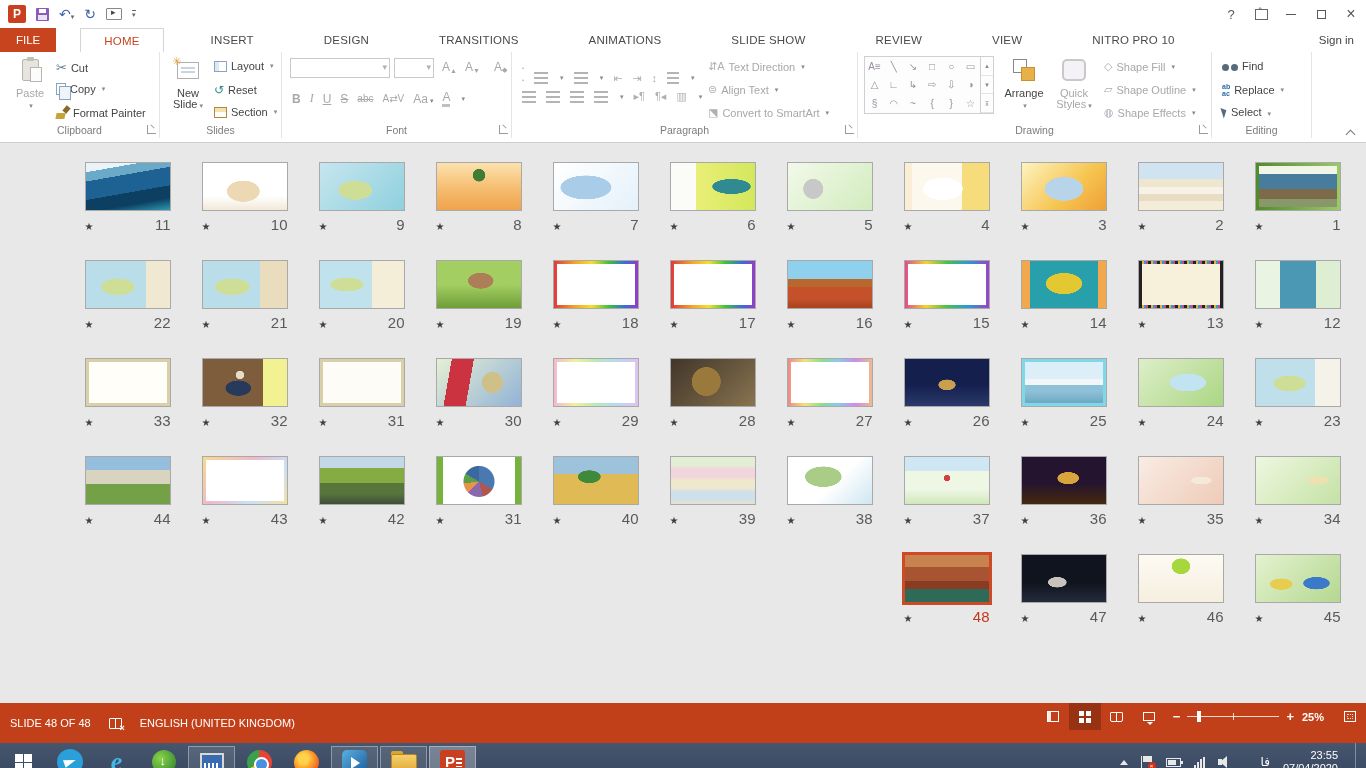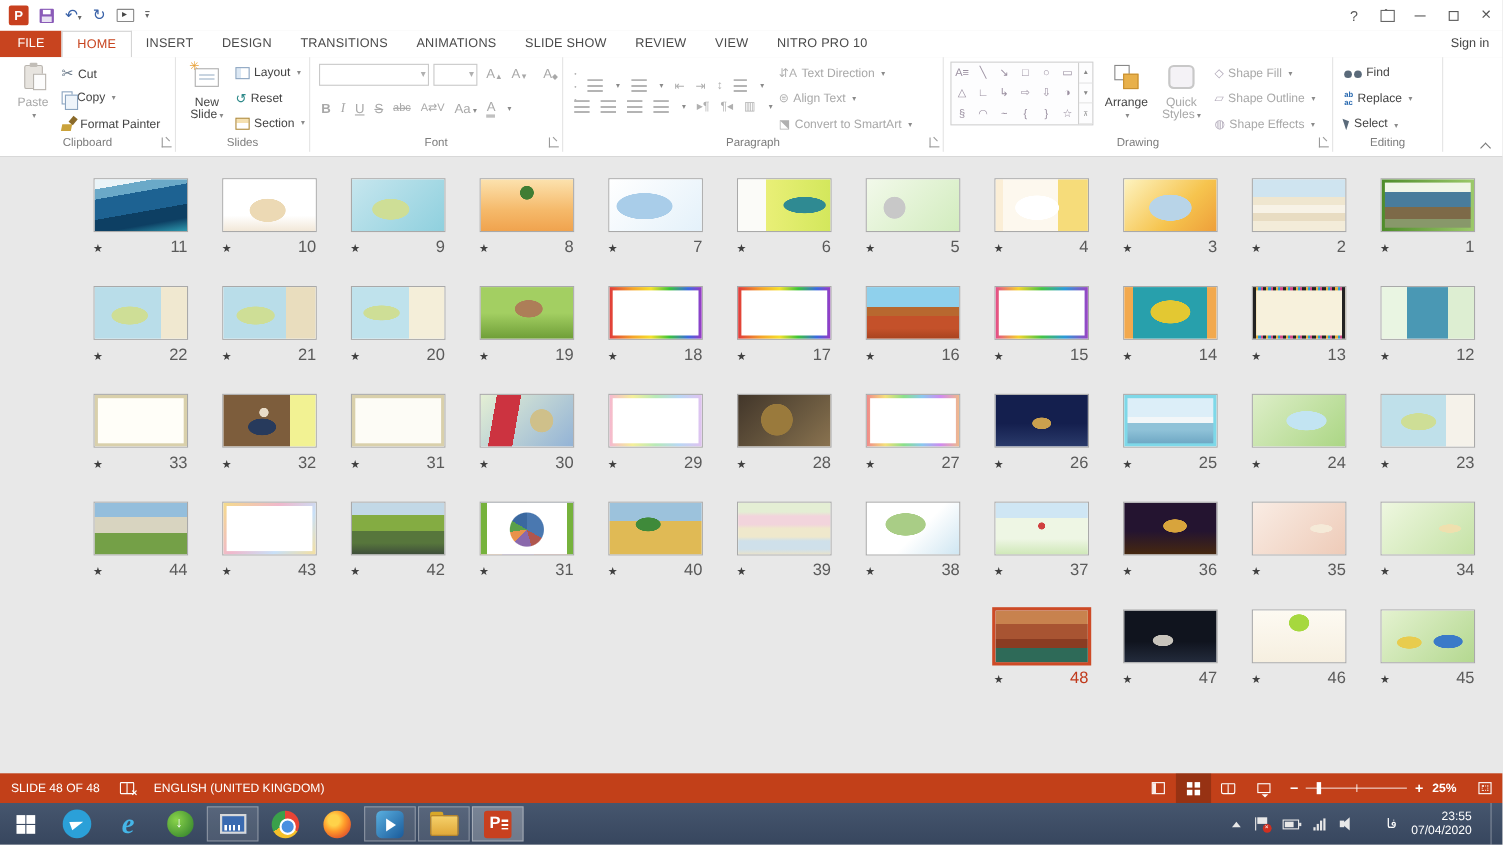--- a/index.html
+++ b/index.html
@@ -24,21 +24,21 @@
   .win-btn{width:30px;height:28px;display:flex;align-items:center;justify-content:center;
     color:#585858;font-size:13px;}
   .ic-ribopt{width:13px;height:11px;border:1px solid #666;position:relative;}
   .ic-ribopt:before{content:"ˆ";position:absolute;top:-3px;left:3px;font-size:10px;color:#666;}
   .ic-min{width:10px;height:1px;background:#585858;}
   .ic-max{width:9px;height:9px;border:1px solid #585858;}
 
   
   .tabrow{height:24px;background:#fff;display:flex;align-items:stretch;position:relative;}
   .tab-file{background:#c8441f;color:#fff;padding:0 16px;font-size:11.5px;display:flex;align-items:center;}
-  .tab{padding:0 13px;font-size:11.5px;color:#4a4a4a;display:flex;align-items:center;letter-spacing:.2px;}
+  .tab{padding:0 23px;font-size:11.5px;color:#4a4a4a;display:flex;align-items:center;letter-spacing:.2px;margin-left:24px;}
   .tab.active{color:#c8441f;background:#fff;border:1px solid #d5d5d5;border-bottom:none;}
   .signin{position:absolute;right:12px;top:0;height:24px;display:flex;align-items:center;
     font-size:11.5px;color:#444;}
 
   
   .ribbon{height:91px;background:#fff;border-bottom:1px solid #cfcfcf;position:relative;
     font-size:11px;color:#444;}
   .grp{position:absolute;top:0;height:86px;border-right:1px solid #e4e4e4;}
   .grp-label{position:absolute;bottom:2px;left:0;right:0;text-align:center;
     font-size:10.5px;color:#7c7c7c;}
@@ -111,21 +111,21 @@
   .thumb .frame{position:absolute;inset:0;}
   .thumb .fillx{position:absolute;inset:0;}
   .thumb.framed .fillx{inset:3px;}
   .cell.sel .thumb{outline:3px solid #cd4a26;outline-offset:-1px;}
   .meta{width:86px;display:flex;justify-content:space-between;align-items:baseline;margin-top:5px;direction:ltr;}
   .meta .star{font-size:10px;color:#3f3f3f;}
   .meta .num{font-size:15px;color:#5a5a5a;}
   .cell.sel .meta .num{color:#c0391b;}
 
   
-  .statusbar{height:27px;background:#c24019;color:#fff;position:relative;font-size:11px;
+  .statusbar{height:40px;background:#c24019;color:#fff;position:relative;font-size:11px;
     display:flex;align-items:center;}
   .sb-left{display:flex;align-items:center;gap:18px;padding-left:10px;}
   .ic-spell{width:13px;height:11px;border:1px solid #fff;border-radius:1px;position:relative;background:transparent;}
   .ic-spell:before{content:"";position:absolute;left:5px;top:0;bottom:0;width:1px;background:#fff;}
   .ic-spell:after{content:"×";position:absolute;right:-4px;bottom:-5px;color:#fff;font-size:9px;font-weight:bold;}
   .sb-right{position:absolute;right:0;top:0;height:27px;display:flex;align-items:center;}
   .viewbtn{width:32px;height:27px;display:flex;align-items:center;justify-content:center;}
   .viewbtn.active{background:rgba(0,0,0,.22);}
   .ic-vnormal{width:12px;height:11px;border:1px solid #fff;background:linear-gradient(90deg,rgba(255,255,255,.9) 0 3px,transparent 3px);}
   .ic-vsorter{width:12px;height:12px;display:grid;grid-template-columns:5px 5px;grid-template-rows:5px 5px;gap:2px;}

